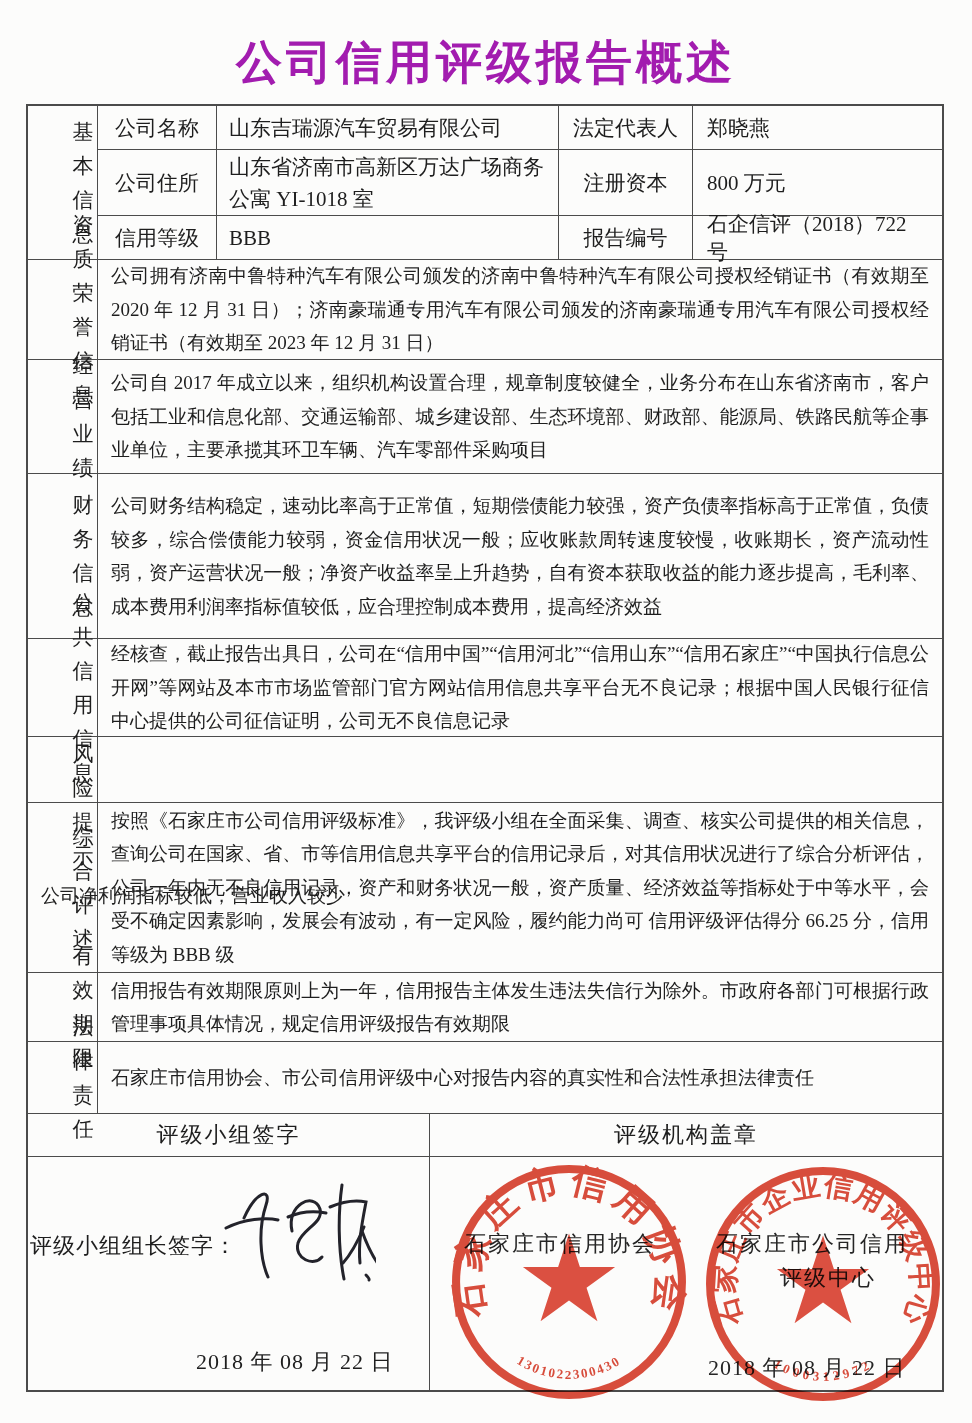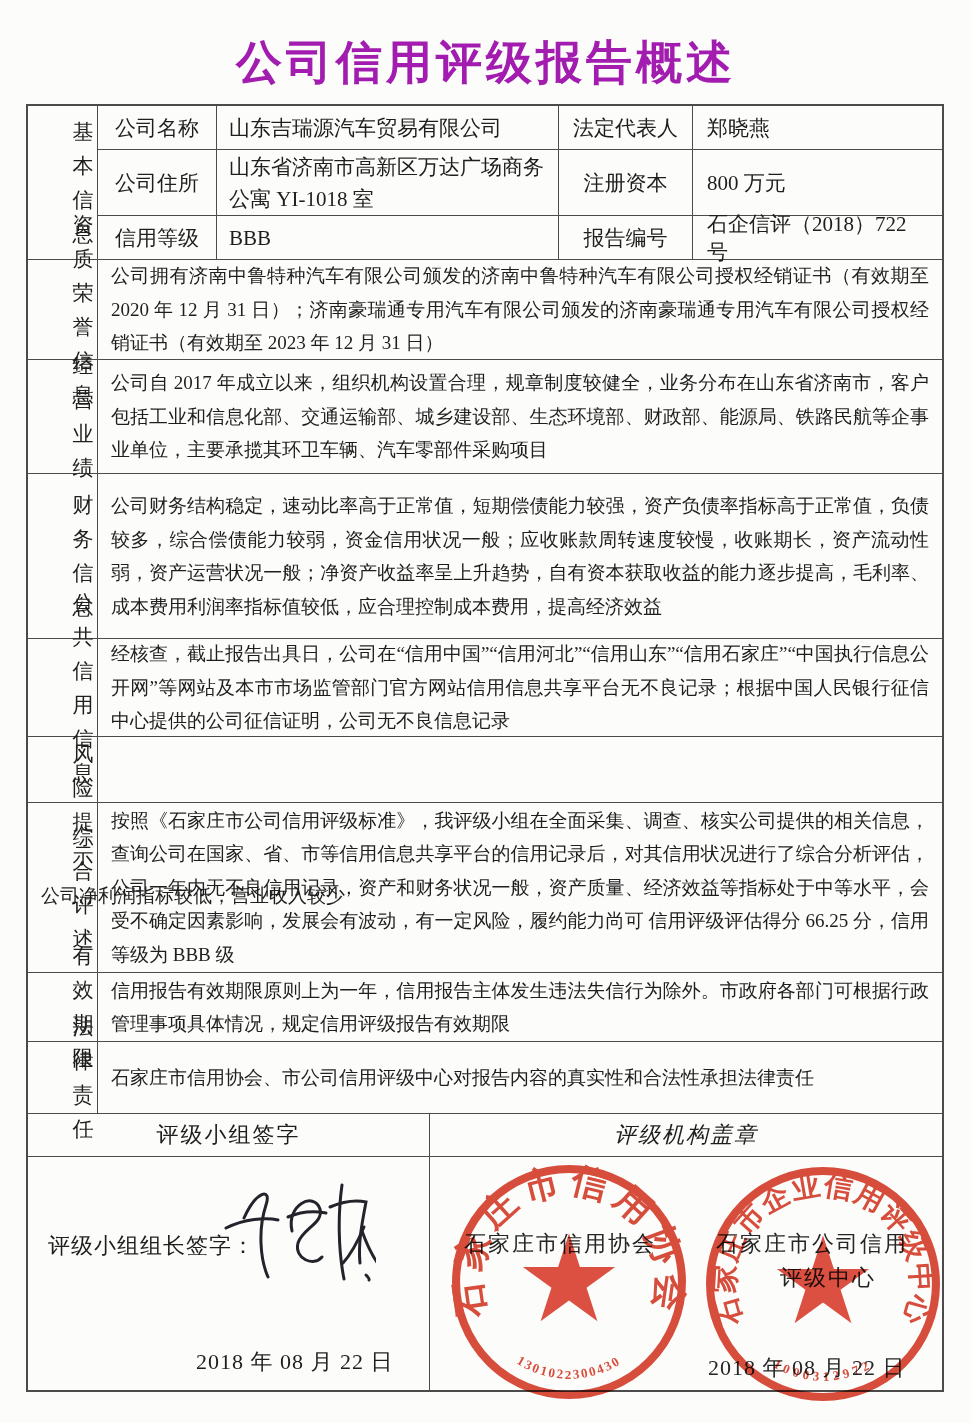--- a/index.html
+++ b/index.html
@@ -44,25 +44,25 @@
   .bl2 { width: 134px; border-right: 1.6px solid #4b4b4b; display: flex; align-items: center; justify-content: center; font-size: 21px; flex-shrink: 0;}
   .bv2 { flex: 1; display: flex; align-items: center; padding: 3px 14px; font-size: 21px; }
   
   .s0 { height: 100px; } .s1 { height: 114px; } .s2 { height: 165px; }
   .s3 { height: 98px; }  .s4 { height: 66px; flex-direction: column; }  .s5 { height: 170px; }
   .s6 { height: 69px; }  .s7 { height: 72px; }
   .hbasic { height: 154px; }
   
   .fhead { height: 43px; }
   .fhead .fh1 { width: 402px; border-right: 1.6px solid #4b4b4b; display: flex; align-items: center; justify-content: center; font-size: 22px; letter-spacing: 2px; flex-shrink: 0; text-align: right;}
-  .fhead .fh2 { flex: 1; display: flex; align-items: center; justify-content: center; font-size: 22px; letter-spacing: 2px; font-style: italic; }
+  .fhead .fh2 { flex: 1; display: flex; align-items: center; justify-content: center; font-size: 22px; letter-spacing: 2px; }
   .fbottom { height: 233px; }
   .sign-cell { width: 402px; border-right: 1.6px solid #4b4b4b; position: relative; flex-shrink: 0;}
   .stamp-cell { flex: 1; position: relative; }
-  .sign-label { position: absolute; left: 20px; top: 74px; font-size: 22px; letter-spacing: 1px; }
+  .sign-label { position: absolute; left: 2px; top: 74px; font-size: 22px; letter-spacing: 1px; }
   .sign-svg { position: absolute; left: 188px; top: 16px; }
   .sign-date { position: absolute; left: 168px; top: 190px; font-size: 22px; letter-spacing: 1px; }
   .org1 { position: absolute; left: 34px; top: 72px; font-size: 22px; letter-spacing: 2px; color: #252525; }
   .org2a { position: absolute; left: 286px; top: 72px; font-size: 22px; letter-spacing: 2px; color: #252525; }
   .org2b { position: absolute; left: 350px; top: 106px; font-size: 22px; letter-spacing: 2px; color: #252525; }
   .rdate { position: absolute; left: 278px; top: 196px; font-size: 22px; letter-spacing: 1px; color: #252525; }
   .stamp { mix-blend-mode: multiply; opacity: 0.93; }
   .stamp1 { position: absolute; left: 20px; top: 6px; }
   .stamp2 { position: absolute; left: 274px; top: 8px; }
   .stamp text { fill: #d8402e; font-weight: bold; font-family: "Liberation Serif", "DejaVu Serif", serif; }

